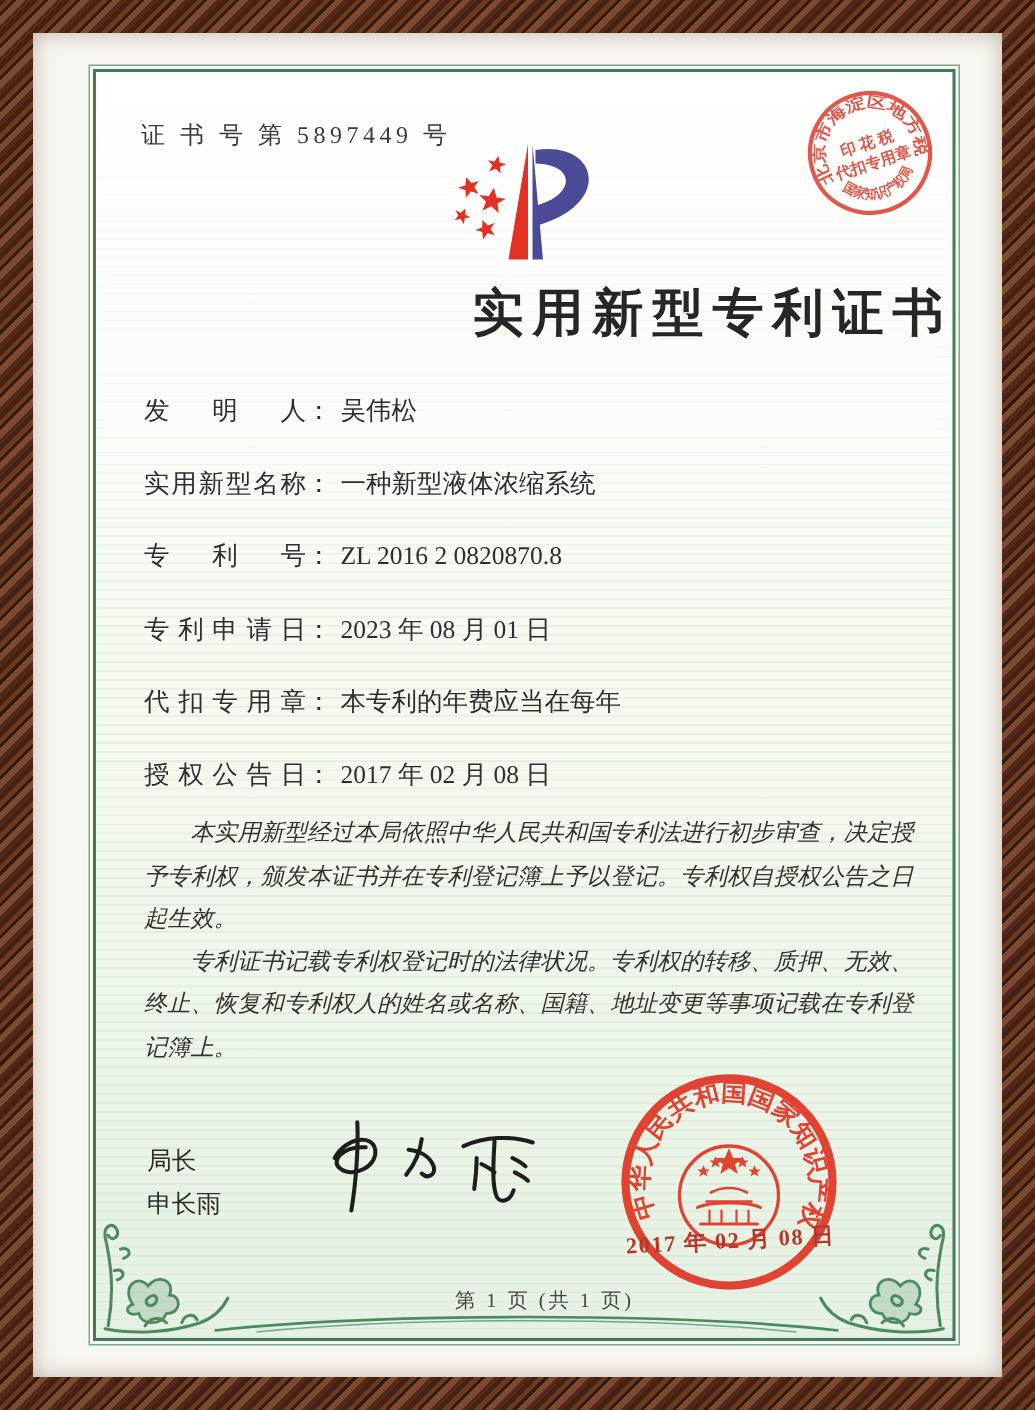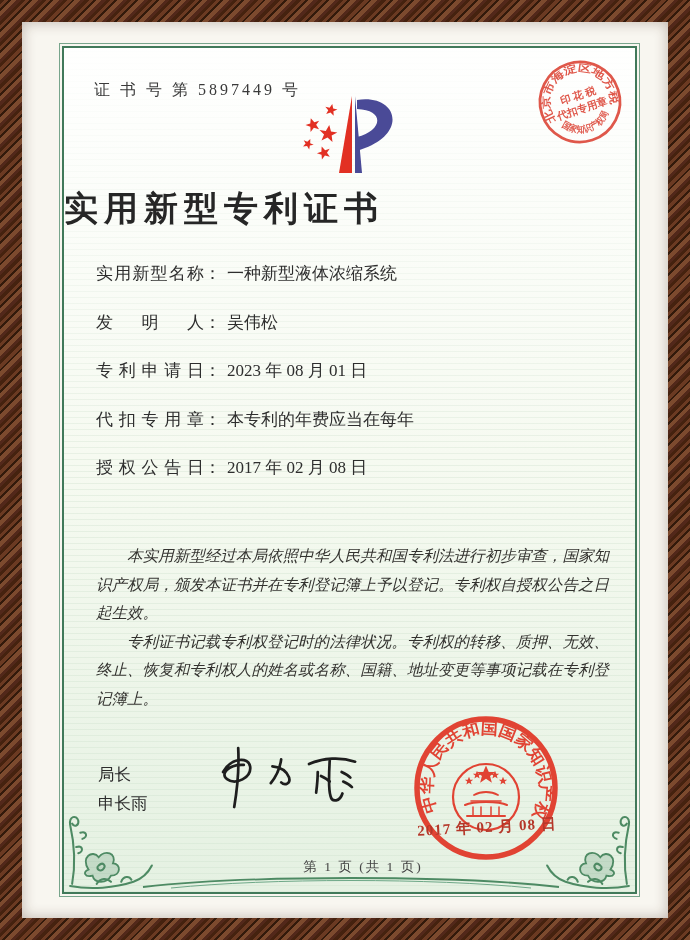--- a/index.html
+++ b/index.html
@@ -28,21 +28,21 @@
       repeating-linear-gradient(0deg,rgba(106,158,118,.16) 0 1px,transparent 1px 6px);
   }
   .cert-number{
     position:absolute;left:30px;top:32px;font-size:16px;letter-spacing:3px;color:#3a3a3a;
   }
   .logo{position:absolute;left:238px;top:44px;width:105px;height:85px;}
   .tax-stamp{
     position:absolute;left:468px;top:6px;width:96px;height:96px;transform:rotate(-18deg);opacity:.92;
   }
   .title{
-    position:absolute;left:0;right:0;top:138px;text-align:left;
+    position:absolute;left:0;right:0;top:138px;text-align:right;
     font-size:34px;font-weight:600;letter-spacing:6px;color:#262626;
   }
   .fields{position:absolute;left:32px;top:214px;right:20px;}
   .field{height:19px;margin-bottom:29.5px;font-size:17px;color:#2e2e2e;white-space:nowrap;}
   .flabel{display:inline-block;width:108px;text-align:justify;text-align-last:justify;vertical-align:top;}
   .fcolon{display:inline-block;margin-right:6px;}
   .paragraphs{
     position:absolute;left:32px;right:26px;top:494px;
     font-size:15.5px;line-height:28.5px;color:#33322f;text-align:justify;
     font-style:italic;
@@ -100,38 +100,41 @@
       <textPath href="#tsBot" startOffset="0" textLength="70" lengthAdjust="spacingAndGlyphs">国家知识产权局</textPath>
     </text>
     <text class="stamp-text" x="60" y="56" text-anchor="middle" font-size="13" fill="#dd4a3c" font-weight="bold">印 花 税</text>
     <text class="stamp-text" x="60" y="73" text-anchor="middle" font-size="13" fill="#dd4a3c" font-weight="bold">代扣专用章</text>
   </svg>
 
   <div class="title">实用新型专利证书</div>
 
   <div class="fields">
     <div class="field">
+      <span class="flabel">发明人</span><span class="fcolon">：</span><span class="fvalue">吴伟松</span>
+    </div>
+    <div class="field">
       <span class="flabel">实用新型名称</span><span class="fcolon">：</span><span class="fvalue">一种新型液体浓缩系统</span>
     </div>
     <div class="field">
-      <span class="flabel">发明人</span><span class="fcolon">：</span><span class="fvalue">吴伟松</span>
+      <span class="flabel">专利号</span><span class="fcolon">：</span><span class="fvalue">ZL 2016 2 0820870.8</span>
     </div>
     <div class="field">
       <span class="flabel">专利申请日</span><span class="fcolon">：</span><span class="fvalue">2023 年 08 月 01 日</span>
     </div>
     <div class="field">
       <span class="flabel">代扣专用章</span><span class="fcolon">：</span><span class="fvalue">本专利的年费应当在每年</span>
     </div>
     <div class="field">
       <span class="flabel">授权公告日</span><span class="fcolon">：</span><span class="fvalue">2017 年 02 月 08 日</span>
     </div>
   </div>
 
   <div class="paragraphs">
-    <p>本实用新型经过本局依照中华人民共和国专利法进行初步审查，国家知识产权局，颁发本证书并在专利登记簿上予以登记。专利权自授权公告之日起生效。</p>
+    <p>本实用新型经过本局依照中华人民共和国专利法进行初步审查，决定授予专利权，颁发本证书并在专利登记簿上予以登记。专利权自授权公告之日起生效。</p>
     <p>专利证书记载专利权登记时的法律状况。专利权的转移、质押、无效、终止、恢复和专利权人的姓名或名称、国籍、地址变更等事项记载在专利登记簿上。</p>
   </div>
 
   <div class="director">
     <div>局长</div>
     <div>申长雨</div>
   </div>
 
   <svg class="signature" viewBox="0 0 220 90">
     <g fill="none" stroke="#1e1e1e" stroke-width="3.4" stroke-linecap="round" stroke-linejoin="round">

